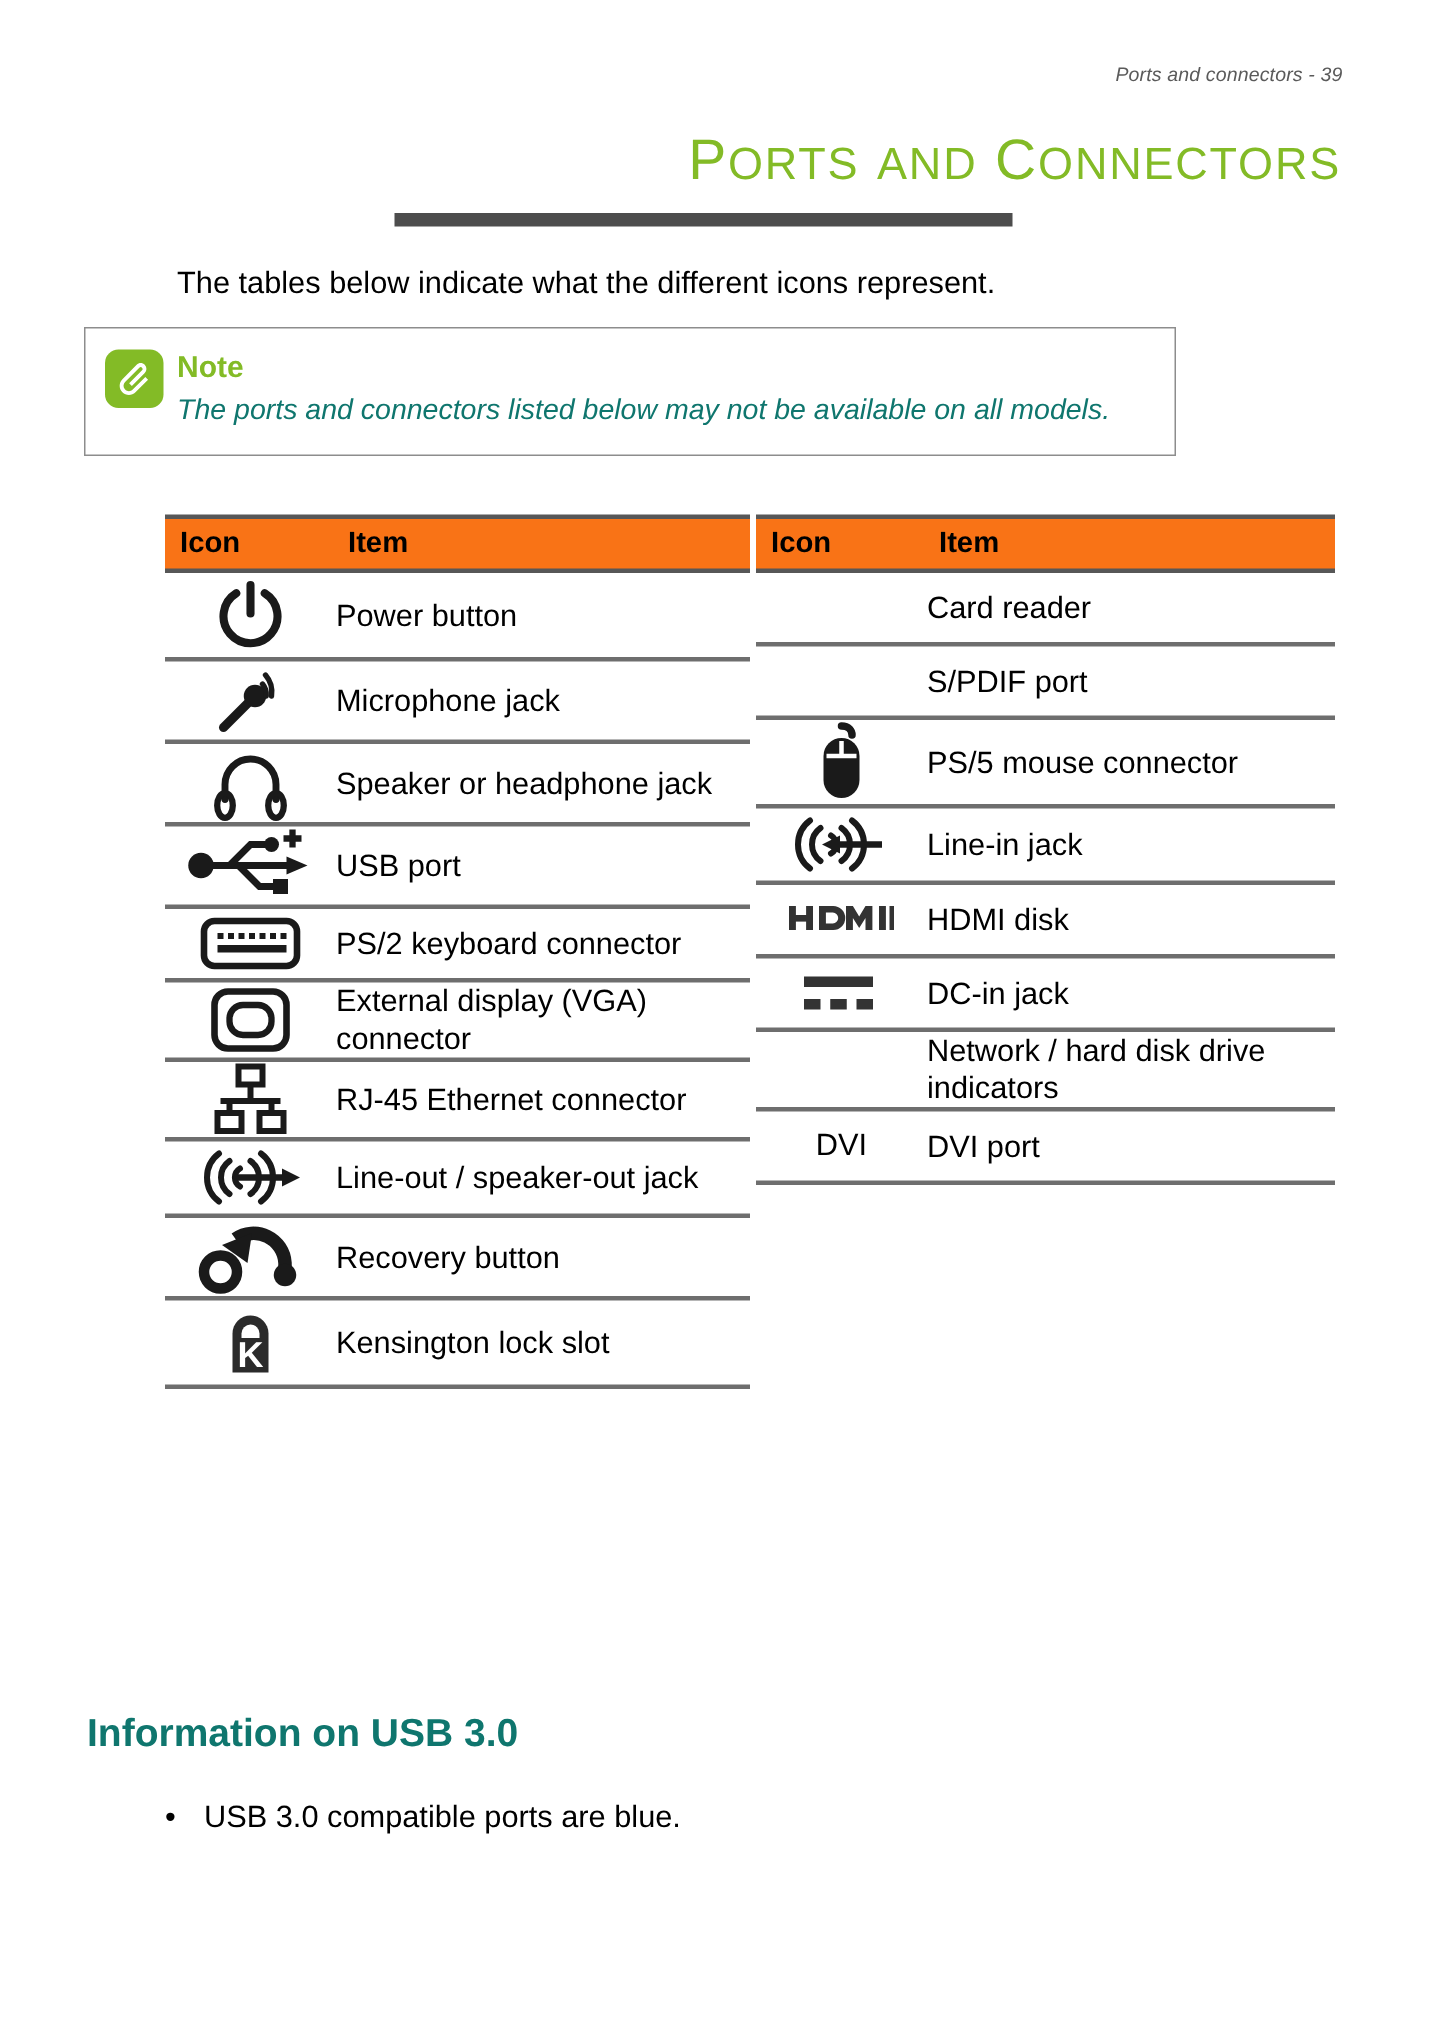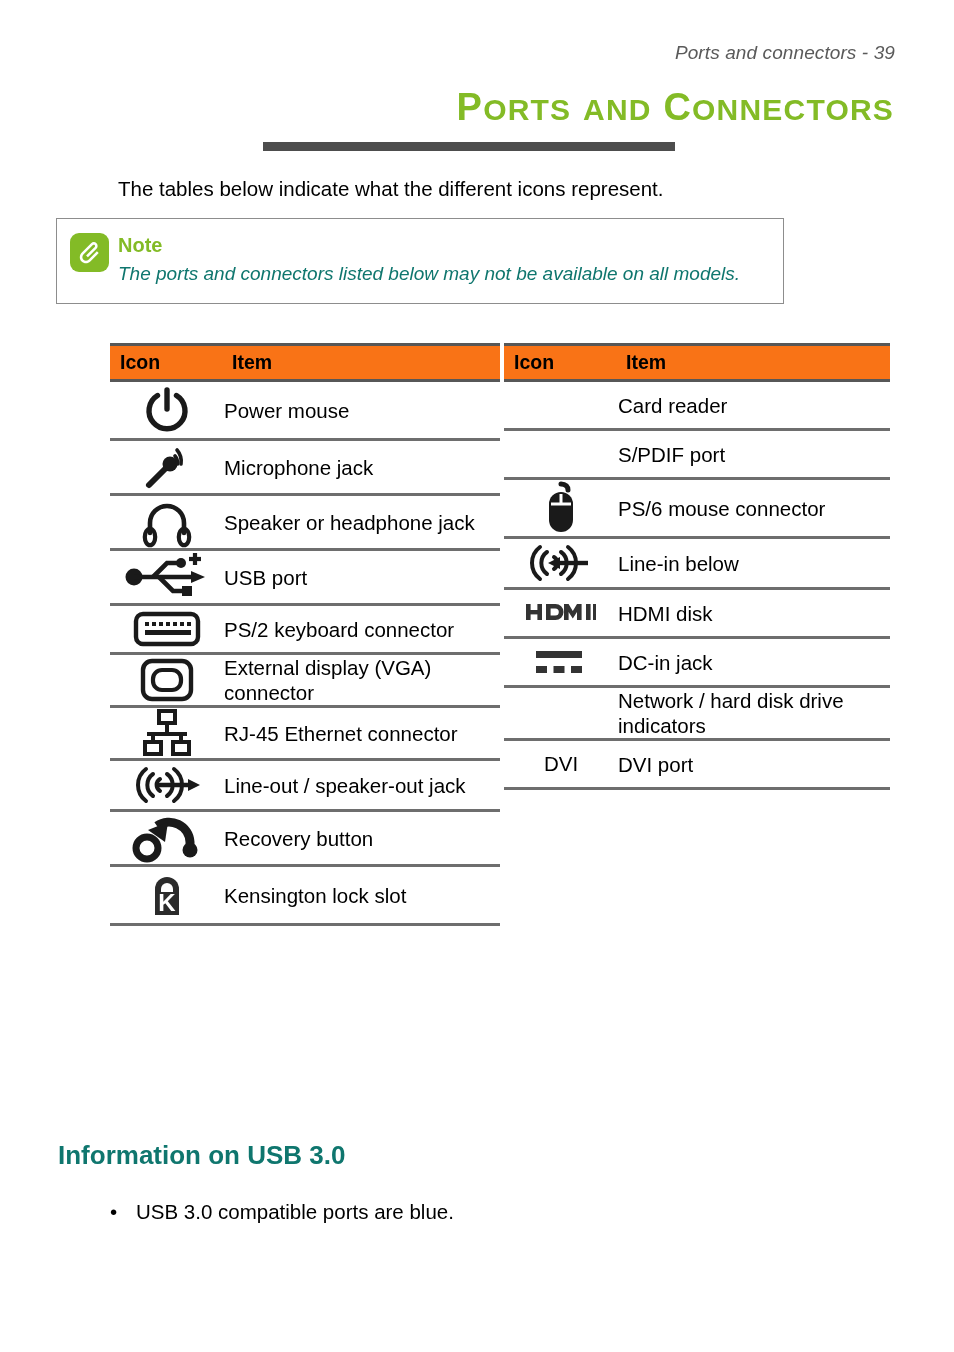--- a/index.html
+++ b/index.html
@@ -19,35 +19,35 @@
   .page {
     position: absolute;
     inset: 0;
   }
 
   
   .running-head {
     position: absolute;
     top: 42px;
     right: 59px;
-    font-size: 19px;
+    font-size: 13px;
     font-style: italic;
     color: #5a5a5a;
     letter-spacing: 0.1px;
   }
 
   
   .chapter-title {
     position: absolute;
     top: 88px;
     left: 186px;
     right: 60px;
     text-align: right;
     font-size: 38px;
-    font-weight: bold;
+    font-weight: normal;
     color: #83bb26;
     letter-spacing: 1.2px;
     line-height: 1;
     white-space: nowrap;
   }
   .chapter-title .cap { font-size: 38px; }
   .chapter-title .sc  { font-size: 30px; }
 
   .title-rule {
     position: absolute;
@@ -220,21 +220,21 @@
 
       <tr>
         <td class="cell-icon">
           <div class="ibox">
             <svg class="ico" width="56" height="56" viewBox="0 0 56 56" aria-hidden="true">
               <path d="M18.5 13.5a18 18 0 1 0 19 0" fill="none" stroke="#1a1a1a" stroke-width="5.4" stroke-linecap="round"></path>
               <line x1="28" y1="8" x2="28" y2="27" stroke="#1a1a1a" stroke-width="5.4" stroke-linecap="round"></line>
             </svg>
           </div>
         </td>
-        <td class="cell-item">Power mouse</td>
+        <td class="cell-item">Power button</td>
       </tr>
 
       <tr>
         <td class="cell-icon">
           <div class="ibox">
             <svg class="ico" width="56" height="52" viewBox="0 0 56 52" aria-hidden="true">
               <line x1="10" y1="44" x2="27" y2="27" stroke="#1a1a1a" stroke-width="6" stroke-linecap="round"></line>
               <circle cx="31" cy="23" r="7.5" fill="#1a1a1a"></circle>
               <path d="M36 15a11 11 0 0 1 2.5 8" fill="none" stroke="#1a1a1a" stroke-width="3.6" stroke-linecap="round"></path>
               <path d="M38 9a17.5 17.5 0 0 1 4 14" fill="none" stroke="#1a1a1a" stroke-width="3.6" stroke-linecap="round"></path>
@@ -404,40 +404,40 @@
         <td class="cell-icon">
           <div class="ibox">
             <svg class="ico" width="40" height="56" viewBox="0 0 40 56" aria-hidden="true">
               <path d="M20 4c5 0 7 3 7 6" fill="none" stroke="#1a1a1a" stroke-width="5" stroke-linecap="round"></path>
               <rect x="8" y="12" width="24" height="40" rx="12" fill="#1a1a1a"></rect>
               <line x1="20" y1="14" x2="20" y2="24" stroke="#ffffff" stroke-width="3"></line>
               <line x1="10" y1="24" x2="30" y2="24" stroke="#ffffff" stroke-width="3"></line>
             </svg>
           </div>
         </td>
-        <td class="cell-item">PS/6 mouse connector</td>
+        <td class="cell-item">PS/5 mouse connector</td>
       </tr>
 
       <tr>
         <td class="cell-icon">
           <div class="ibox">
             <svg class="ico" width="74" height="48" viewBox="0 0 74 48" aria-hidden="true">
               <g fill="none" stroke="#1a1a1a" stroke-width="4" stroke-linecap="round">
                 <path d="M16 8 A20 20 0 0 0 16 40"></path>
                 <path d="M23 13 A13.5 13.5 0 0 0 23 35"></path>
                 <path d="M44 8 A20 20 0 0 1 44 40"></path>
                 <path d="M37 13 A13.5 13.5 0 0 1 37 35"></path>
                 <path d="M30 18 A7 7 0 0 1 30 30"></path>
               </g>
               <line x1="33" y1="24" x2="64" y2="24" stroke="#1a1a1a" stroke-width="4.4"></line>
               <polygon points="24,24 36,18 36,30" fill="#1a1a1a"></polygon>
             </svg>
           </div>
         </td>
-        <td class="cell-item">Line-in below</td>
+        <td class="cell-item">Line-in jack</td>
       </tr>
 
       <tr>
         <td class="cell-icon">
           <div class="ibox">
             <svg class="ico" width="74" height="26" viewBox="0 0 74 26" aria-hidden="true">
               <g fill="#333333">
                 <rect x="2" y="4" width="4.6" height="16"></rect>
                 <rect x="2" y="10" width="16" height="4.4"></rect>
                 <rect x="13.4" y="4" width="4.6" height="16"></rect>

